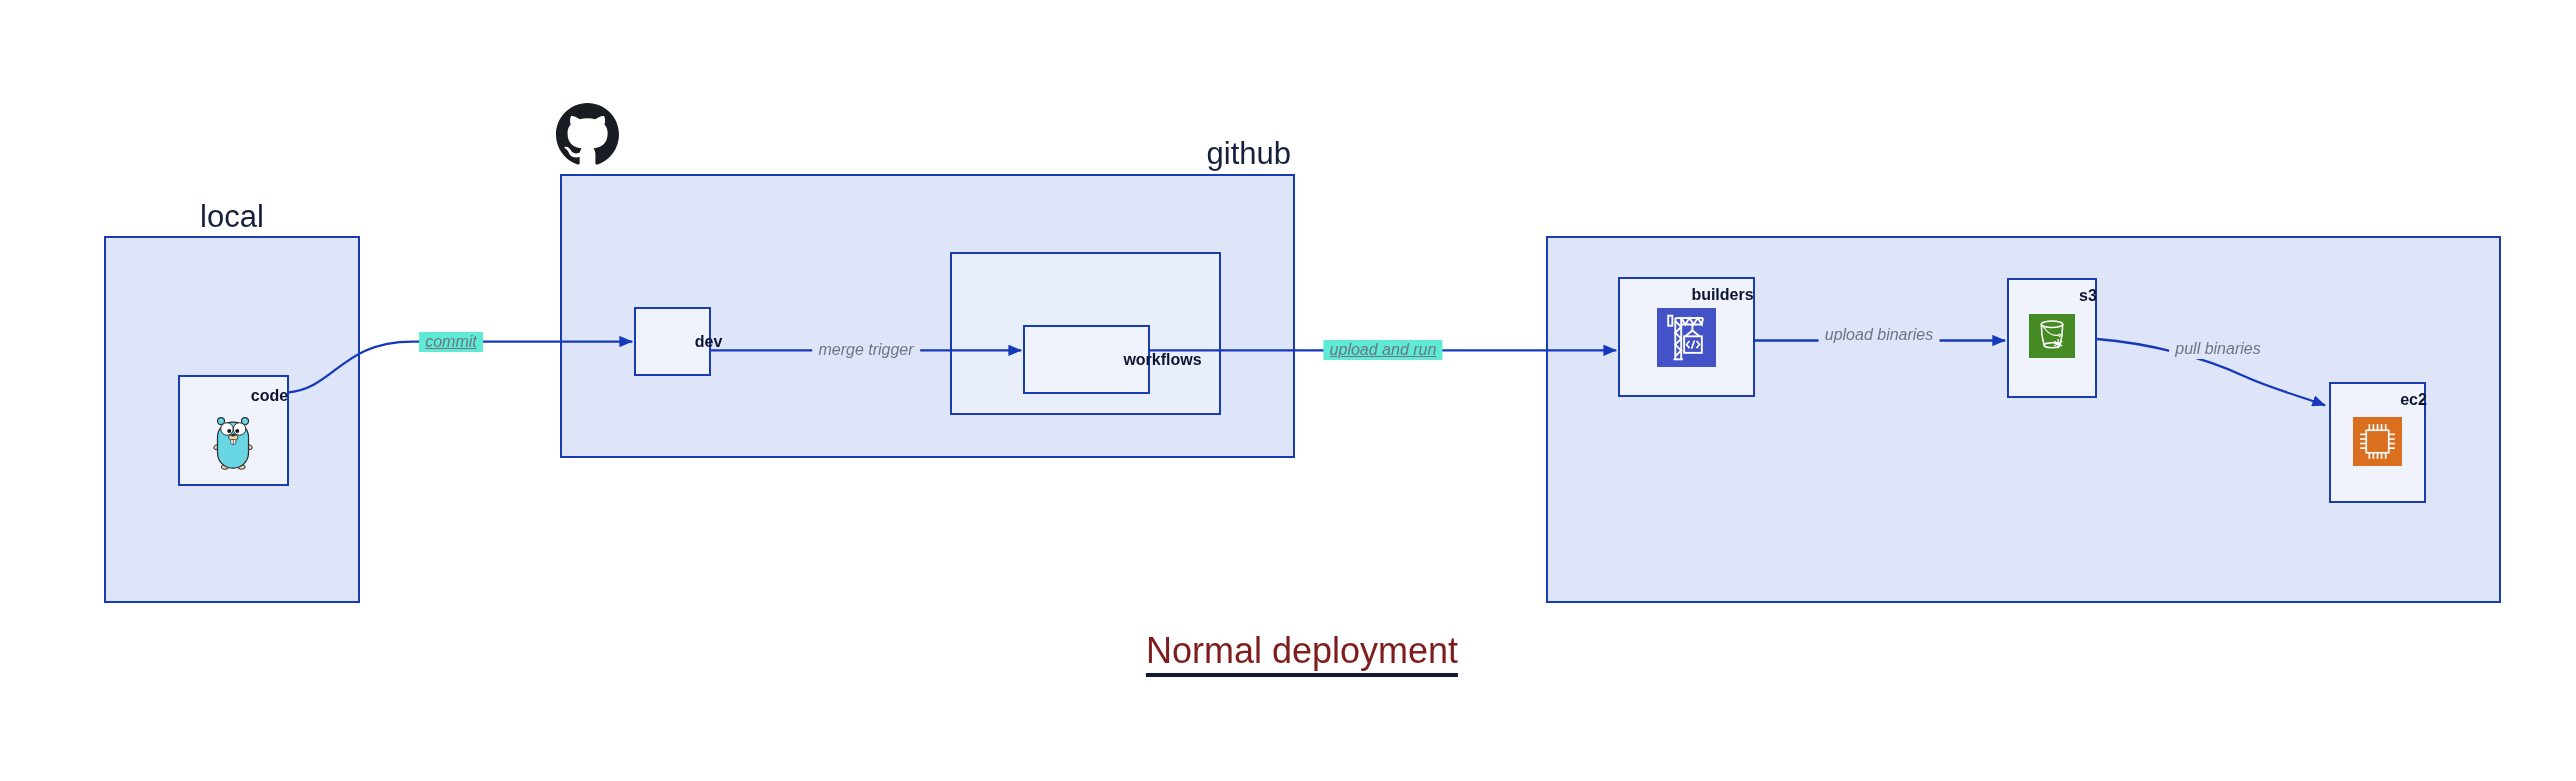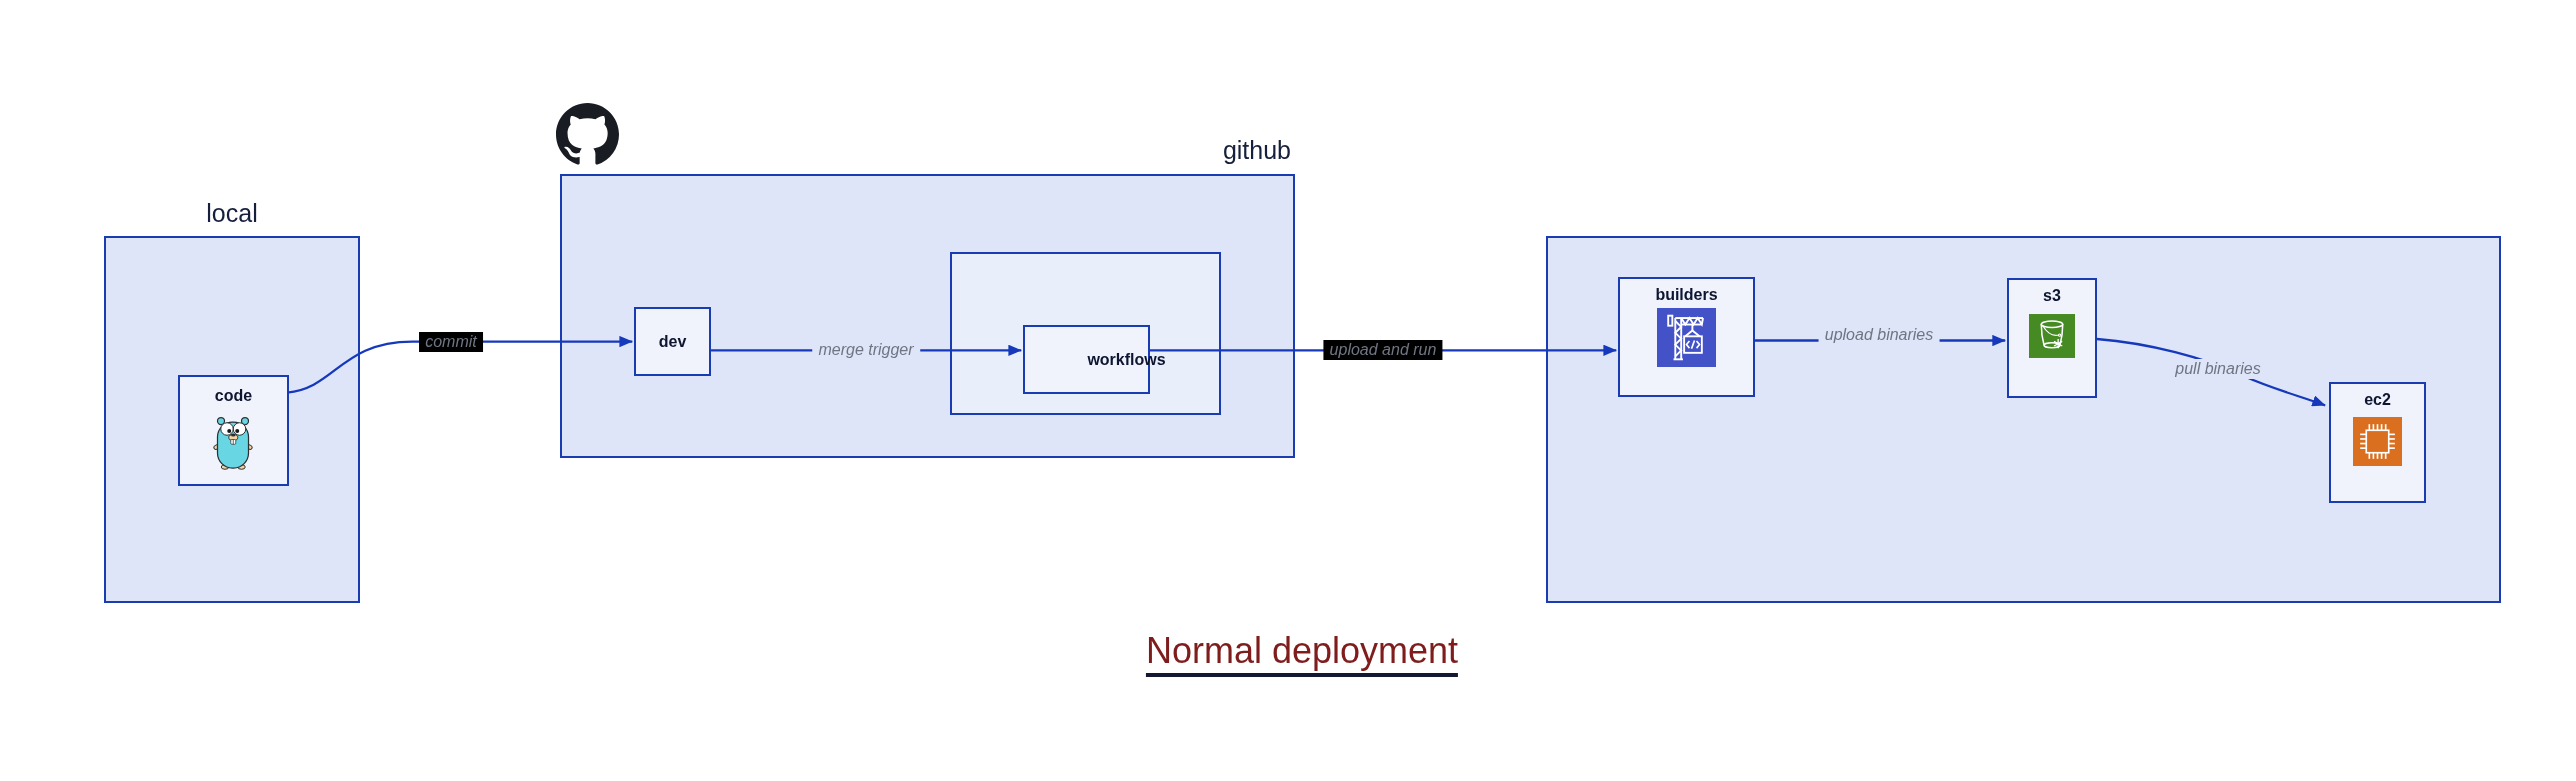--- a/index.html
+++ b/index.html
@@ -3,35 +3,35 @@
 <meta charset="utf-8">
 <style>
   html,body{margin:0;padding:0;background:#ffffff;}
   .canvas{
     position:relative;width:2604px;height:781px;background:#ffffff;overflow:hidden;
     font-family:"Liberation Sans", sans-serif;
   }
   
   .container{position:absolute;border:2.1px solid #1a3cb3;background:#dee5f8;box-sizing:border-box;}
   .container.inner{background:#e9eefb;}
-  .clabel{position:absolute;font-size:25px;color:#16203c;white-space:nowrap;}
+  .clabel{position:absolute;font-size:31px;color:#16203c;white-space:nowrap;}
   .clabel.center{text-align:center;}
   .clabel.right{text-align:right;}
   
   .node{position:absolute;border:2.1px solid #1a3cb3;background:#f0f3fc;box-sizing:border-box;}
-  .nlabel{position:absolute;font-size:16px;font-weight:bold;color:#0d1530;text-align:center;white-space:nowrap;}
+  .nlabel{position:absolute;font-size:16px;font-weight:bold;color:#0d1530;text-align:center;white-space:nowrap;padding-left:36px;}
   .nlabel.vcenter{display:flex;align-items:center;justify-content:center;}
   .icon-wrap{position:absolute;}
   
   svg.edges{position:absolute;left:0;top:0;z-index:30;}
   .elabel{
     position:absolute;z-index:31;transform:translate(-50%,-50%);
     font-size:16px;font-style:italic;color:#6f7582;white-space:nowrap;padding:1px 6.2px;
   }
-  .bg-white{background:#000000;}
+  .bg-white{background:#5eead4;text-decoration:underline;}
   .bg-peri{background:#dee5f8;}
   .title{
     position:absolute;transform:translateX(-50%);
     font-size:36px;color:#7f1d1d;white-space:nowrap;
     border-bottom:4.1px solid #131930;padding-bottom:2.6px;line-height:1.1;
   }
   .ghlogo{position:absolute;z-index:5;}
 </style>
 </head>
 <body>
@@ -169,18 +169,18 @@
       <path d="M 2231 680 L 3137 680" marker-end="url(#arrow)"></path>
       <path d="M 3405 661 L 3892 661" marker-end="url(#arrow)"></path>
       <path d="M 4070 658 C 4170 666, 4280 694, 4355 730 C 4410 755, 4468 770, 4513 787" marker-end="url(#arrow)"></path>
     </g>
   </svg>
 
   <div class="elabel bg-white" style="left:451px;top:342px;">commit</div>
   <div class="elabel bg-peri" style="left:866px;top:350px;">merge trigger</div>
   <div class="elabel bg-white" style="left:1383px;top:350px;">upload and run</div>
   <div class="elabel bg-peri" style="left:1879px;top:335px;">upload binaries</div>
-  <div class="elabel bg-peri" style="left:2218px;top:369px;font-style:italic;">pull binaries</div>
+  <div class="elabel bg-peri" style="left:2218px;top:349px;font-style:italic;">pull binaries</div>
 
   <div class="title" style="left:1302px;top:631px;">Normal deployment</div>
 
 </div>
 
 
 </body></html>

